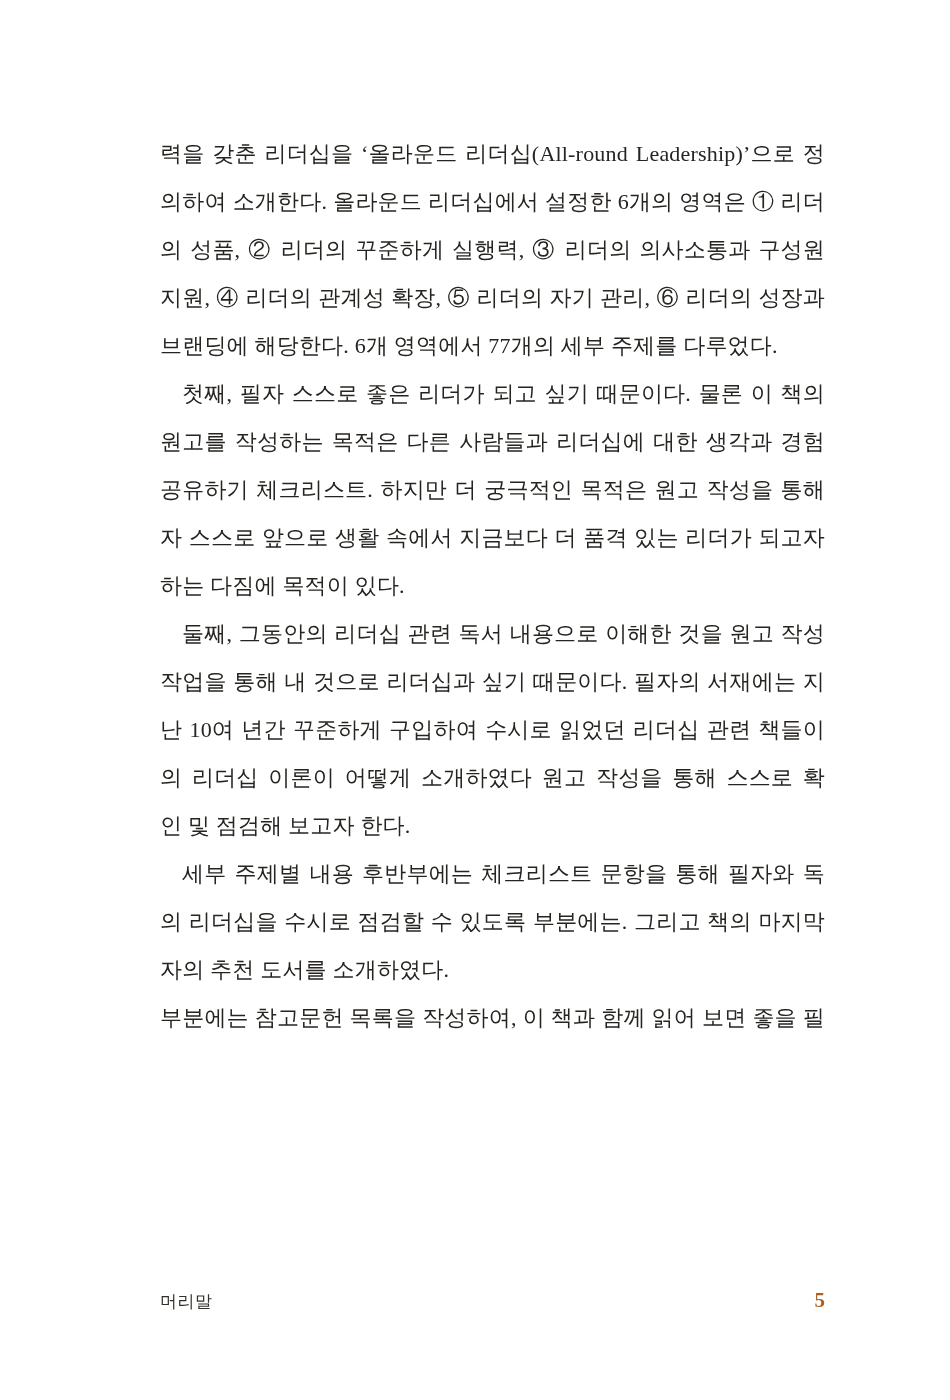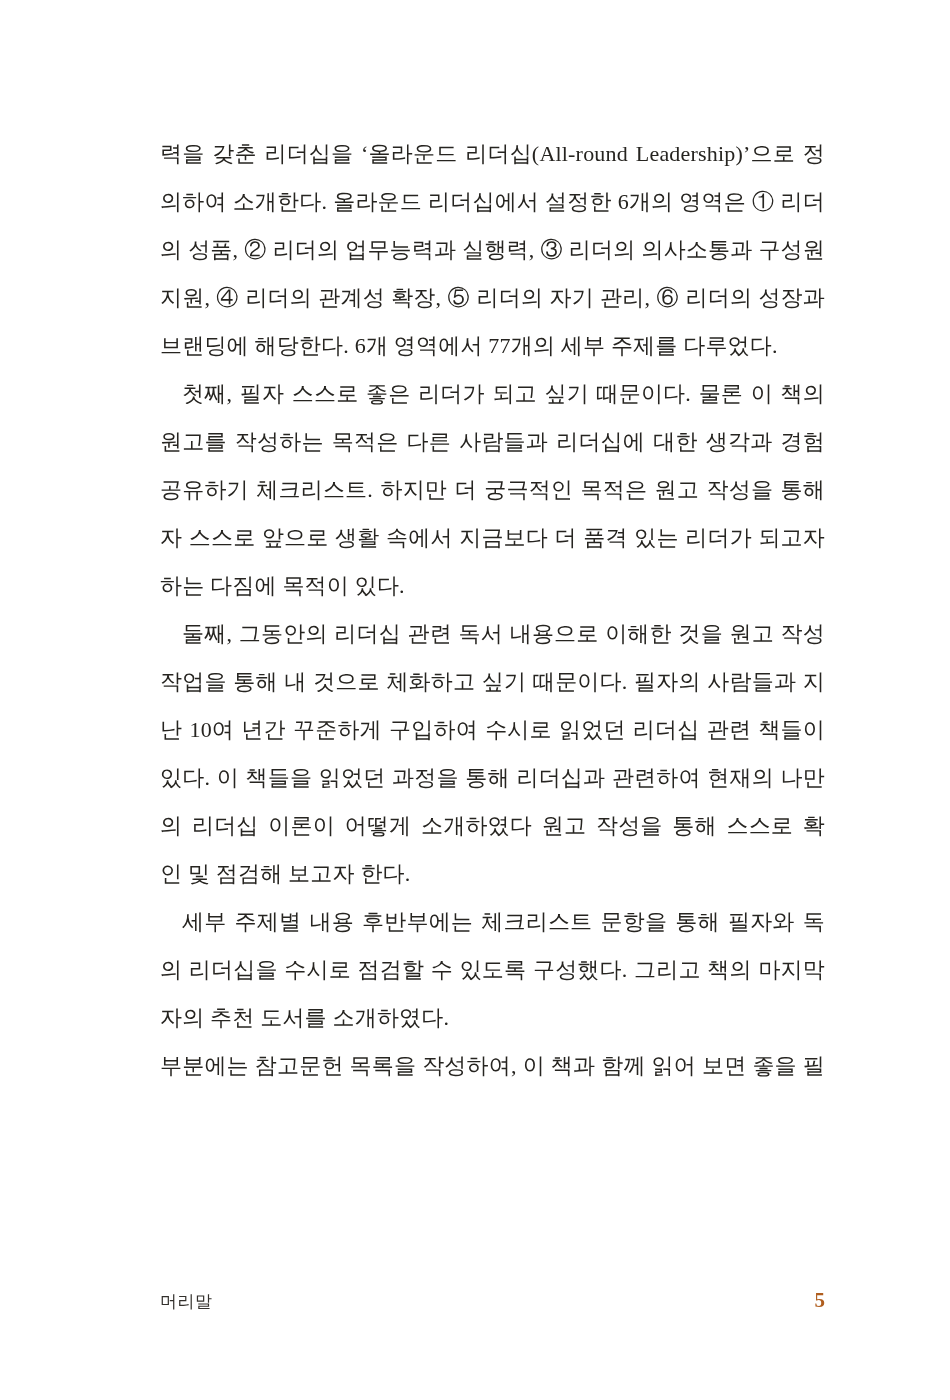--- a/index.html
+++ b/index.html
@@ -58,46 +58,45 @@
 </head>
 <body>
 
 <div class="page">
 
   <div class="text-block">
 
     <div class="paragraph">
       <div class="line j">력을 갖춘 리더십을 ‘올라운드 리더십(All-round Leadership)’으로 정</div>
       <div class="line j">의하여 소개한다. 올라운드 리더십에서 설정한 6개의 영역은 ① 리더</div>
-      <div class="line j">의 성품, ② 리더의 업무능력과 실행력, ③ 리더의 의사소통과 구성원</div>
+      <div class="line j">의 성품, ② 리더의 꾸준하게 실행력, ③ 리더의 의사소통과 구성원</div>
       <div class="line j">지원, ④ 리더의 관계성 확장, ⑤ 리더의 자기 관리, ⑥ 리더의 성장과</div>
       <div class="line">브랜딩에 해당한다. 6개 영역에서 77개의 세부 주제를 다루었다.</div>
     </div>
 
 
     <div class="paragraph">
       <div class="line j indent">첫째, 필자 스스로 좋은 리더가 되고 싶기 때문이다. 물론 이 책의</div>
       <div class="line j">원고를 작성하는 목적은 다른 사람들과 리더십에 대한 생각과 경험을</div>
       <div class="line j">공유하기 체크리스트. 하지만 더 궁극적인 목적은 원고 작성을 통해 필</div>
       <div class="line j">자 스스로 앞으로 생활 속에서 지금보다 더 품격 있는 리더가 되고자</div>
       <div class="line">하는 다짐에 목적이 있다.</div>
     </div>
 
     <div class="paragraph">
       <div class="line j indent">둘째, 그동안의 리더십 관련 독서 내용으로 이해한 것을 원고 작성</div>
-      <div class="line j">작업을 통해 내 것으로 체화하고 싶기 때문이다. 필자의 사람들과 지</div>
+      <div class="line j">작업을 통해 내 것으로 리더십과 싶기 때문이다. 필자의 서재에는 지</div>
       <div class="line j">난 10여 년간 꾸준하게 구입하여 수시로 읽었던 리더십 관련 책들이</div>
-      <div class="line j">있다. 이 책들을 읽었던 과정을 통해 리더십과 관련하여 현재의 나만</div>
       <div class="line j">의 리더십 이론이 어떻게 소개하였다 원고 작성을 통해 스스로 확</div>
       <div class="line">인 및 점검해 보고자 한다.</div>
     </div>
 
     <div class="paragraph">
       <div class="line j indent">세부 주제별 내용 후반부에는 체크리스트 문항을 통해 필자와 독자</div>
-      <div class="line j">의 리더십을 수시로 점검할 수 있도록 구성했다. 그리고 책의 마지막</div>
+      <div class="line j">의 리더십을 수시로 점검할 수 있도록 부분에는. 그리고 책의 마지막</div>
       <div class="line">자의 추천 도서를 소개하였다.</div>
       <div class="line j">부분에는 참고문헌 목록을 작성하여, 이 책과 함께 읽어 보면 좋을 필</div>
     </div>
 
   </div>
 
   <div class="footer">
     <span class="footer-label">머리말</span>
     <span class="page-num" style="color: rgb(176, 94, 30);">5</span>
   </div>

